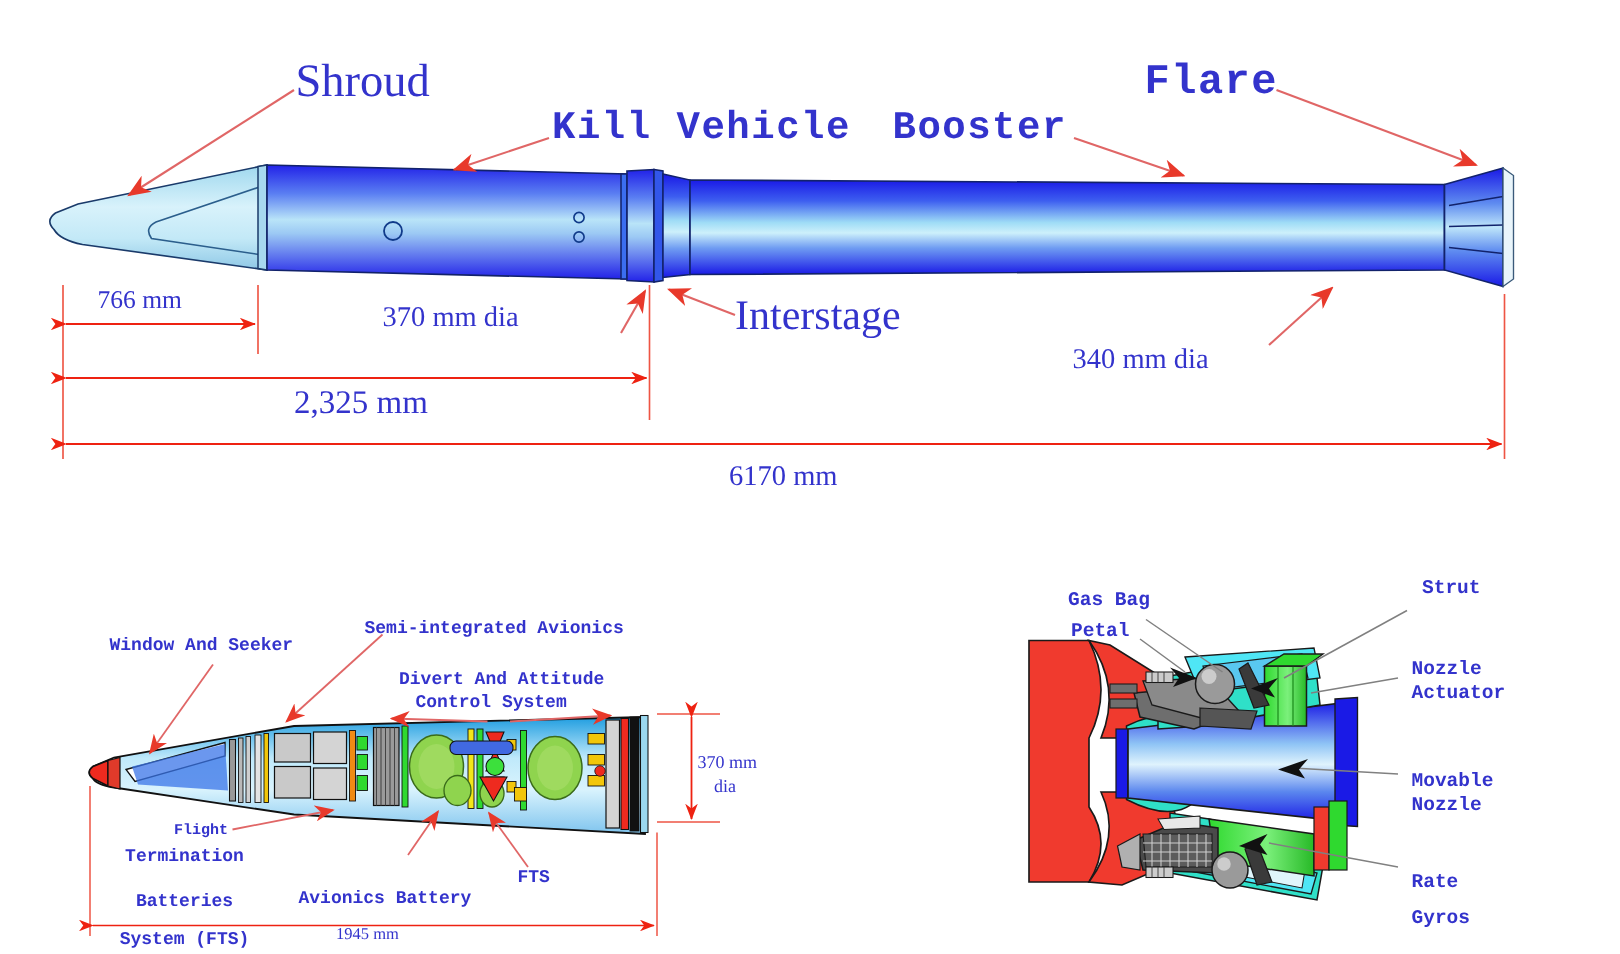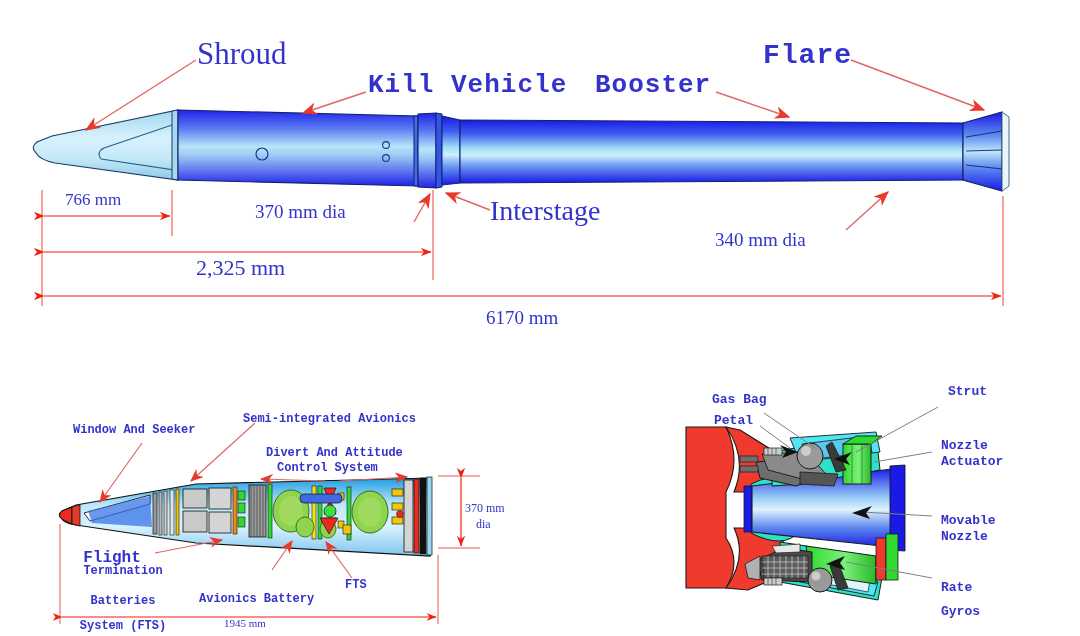--- a/index.html
+++ b/index.html
@@ -308,21 +308,21 @@
 <div class="lbl serif" style="left:65px;top:190px;font-size:17px;">766 mm</div>
 <div class="lbl serif" style="left:255px;top:201px;font-size:19px;">370 mm dia</div>
 <div class="lbl serif" style="left:196px;top:255px;font-size:22px;">2,325 mm</div>
 <div class="lbl serif" style="left:715px;top:229px;font-size:19px;">340 mm dia</div>
 <div class="lbl serif" style="left:486px;top:307px;font-size:19px;">6170 mm</div>
 
 <div class="lbl mono" style="left:73px;top:423px;font-size:12px;text-align:right;">Window And Seeker</div>
 <div class="lbl mono" style="left:243px;top:412px;font-size:12px;">Semi-integrated Avionics</div>
 <div class="lbl mono" style="left:266px;top:446px;font-size:12px;">Divert And Attitude</div>
 <div class="lbl mono" style="left:277px;top:461px;font-size:12px;">Control System</div>
-<div class="lbl mono ctr" style="left:52px;top:549px;width:120px;font-size:16px;">Flight</div>
+<div class="lbl mono ctr" style="left:74px;top:549px;width:120px;font-size:10px;">Flight</div>
 <div class="lbl mono ctr" style="left:63px;top:564px;width:120px;font-size:12px;">Termination</div>
 <div class="lbl mono ctr" style="left:63px;top:579px;width:120px;font-size:12px;margin-top:40px;">System (FTS)</div>
 <div class="lbl mono ctr" style="left:63px;top:594px;width:120px;font-size:12px;">Batteries</div>
 <div class="lbl mono" style="left:199px;top:592px;font-size:12px;">Avionics Battery</div>
 <div class="lbl mono" style="left:345px;top:578px;font-size:12px;">FTS</div>
 
 <div class="lbl serif" style="left:465px;top:501px;font-size:12px;">370 mm</div>
 <div class="lbl serif" style="left:476px;top:517px;font-size:12px;">dia</div>
 <div class="lbl serif" style="left:224px;top:617px;font-size:11px;">1945 mm</div>
 

